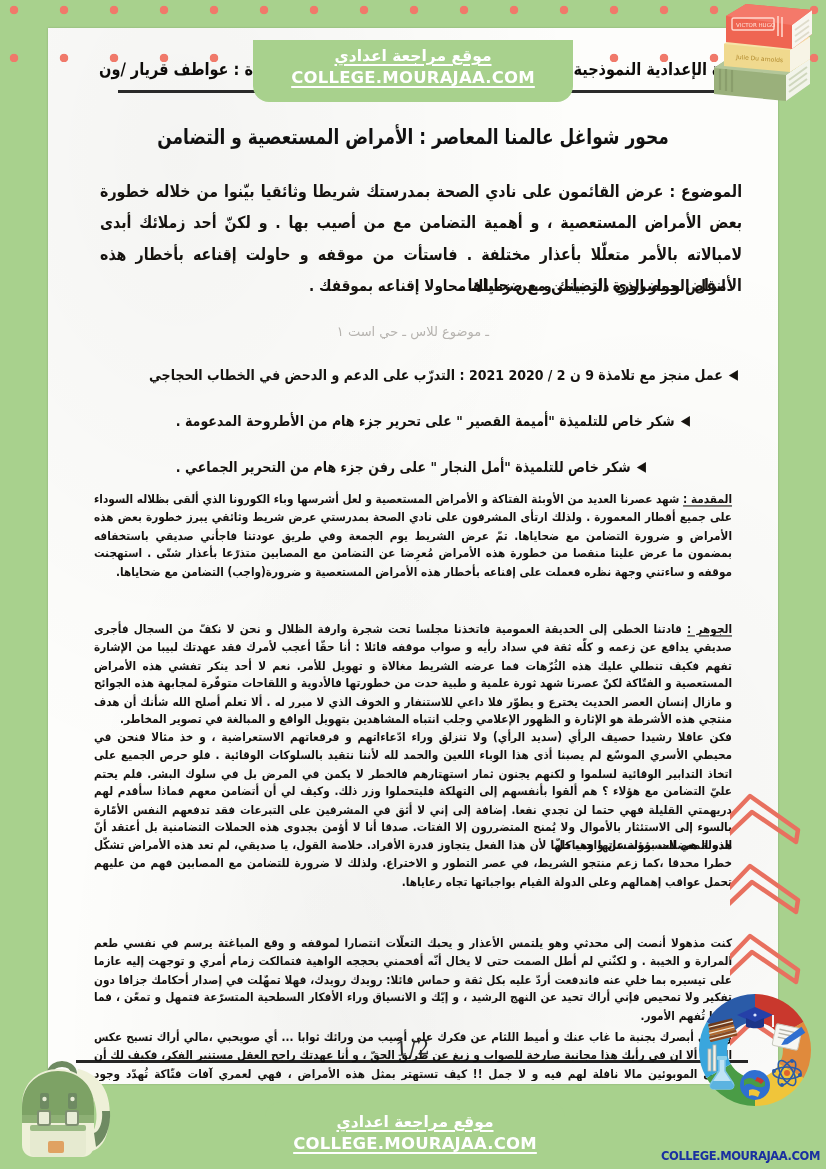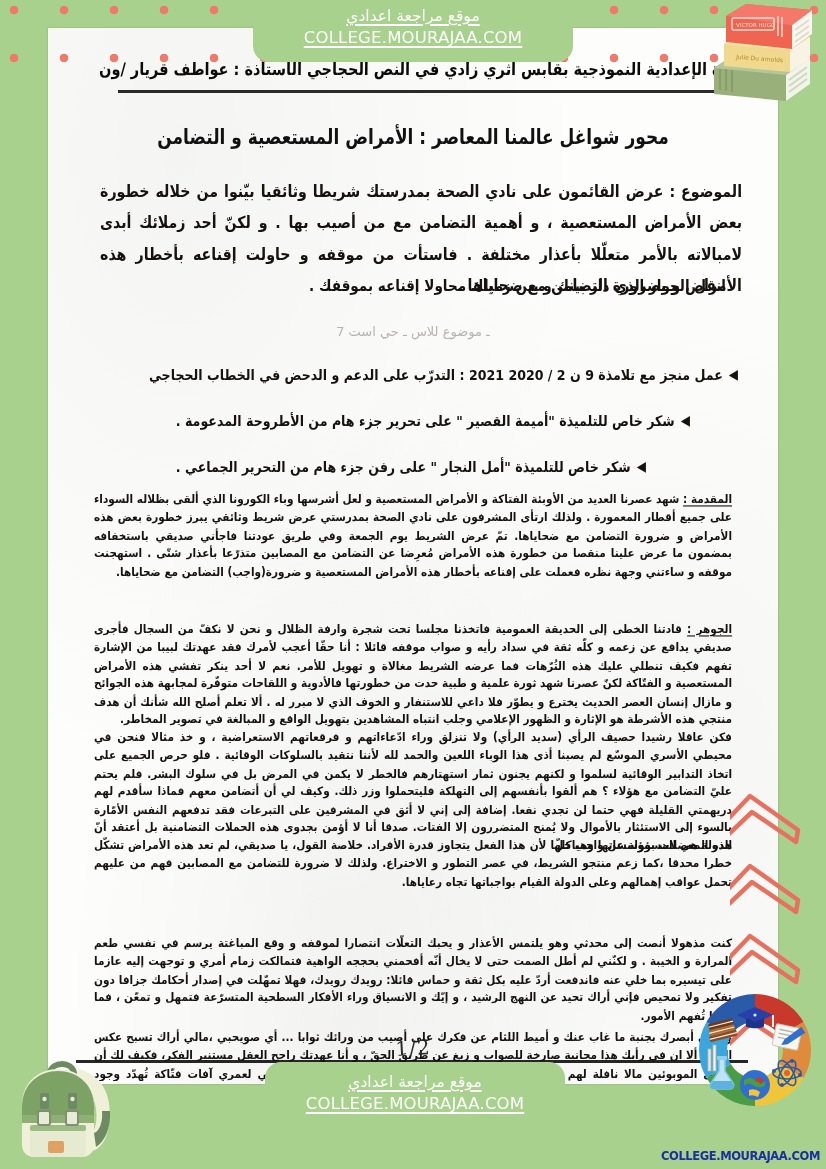--- a/index.html
+++ b/index.html
@@ -229,21 +229,22 @@
     line-height: 58px;
   }
 
   
   .banner {
     position: absolute;
     background: #a8d18d;
     z-index: 6;
     text-align: center;
     color: #ffffff;
-    font-weight: normal;
+    font-weight: bold;
+    margin-top: 40px;
   }
   #banner-top {
     left: 253px;
     top: 0;
     width: 320px;
     height: 62px;
     border-bottom-left-radius: 16px;
     border-bottom-right-radius: 16px;
     padding-top: 6px;
   }
@@ -341,21 +342,21 @@
 
       <div class="axis-title">محور شواغل عالمنا المعاصر : الأمراض المستعصية و التضامن</div>
 
       <div class="subject-block">
         <span class="lbl">الموضوع :</span>
         <span>عرض القائمون على نادي الصحة بمدرستك شريطا وثائقيا بيّنوا من خلاله خطورة بعض الأمراض المستعصية ، و أهمية التضامن مع من أصيب بها . و لكنّ أحد زملائك أبدى لامبالاته بالأمر متعلّلا بأعذار مختلفة . فاستأت من موقفه و حاولت إقناعه بأخطار هذه الأمراض و بضرورة التضامن مع ضحاياها .</span>
       </div>
 
       <div class="transfer-line">انقل الحوار الذي دار بينك و بين زميلك محاولا إقناعه بموقفك .</div>
 
-      <div class="faded-hand">ـ موضوع للاس ـ  حي است 7</div>
+      <div class="faded-hand">ـ موضوع للاس ـ  حي است ١</div>
 
       <div class="bullets">
         <div class="bullet-row">
           <span class="arrow">◀</span>
           <span>عمل منجز مع تلامذة 9 ن 2 / 2020 2021  : التدرّب على الدعم و الدحض في الخطاب الحجاجي</span>
         </div>
         <div class="bullet-row indent-1">
           <span class="arrow">◀</span>
           <span>شكر خاص للتلميذة "أميمة القصير " على تحرير جزء هام من الأطروحة المدعومة .</span>
         </div>

